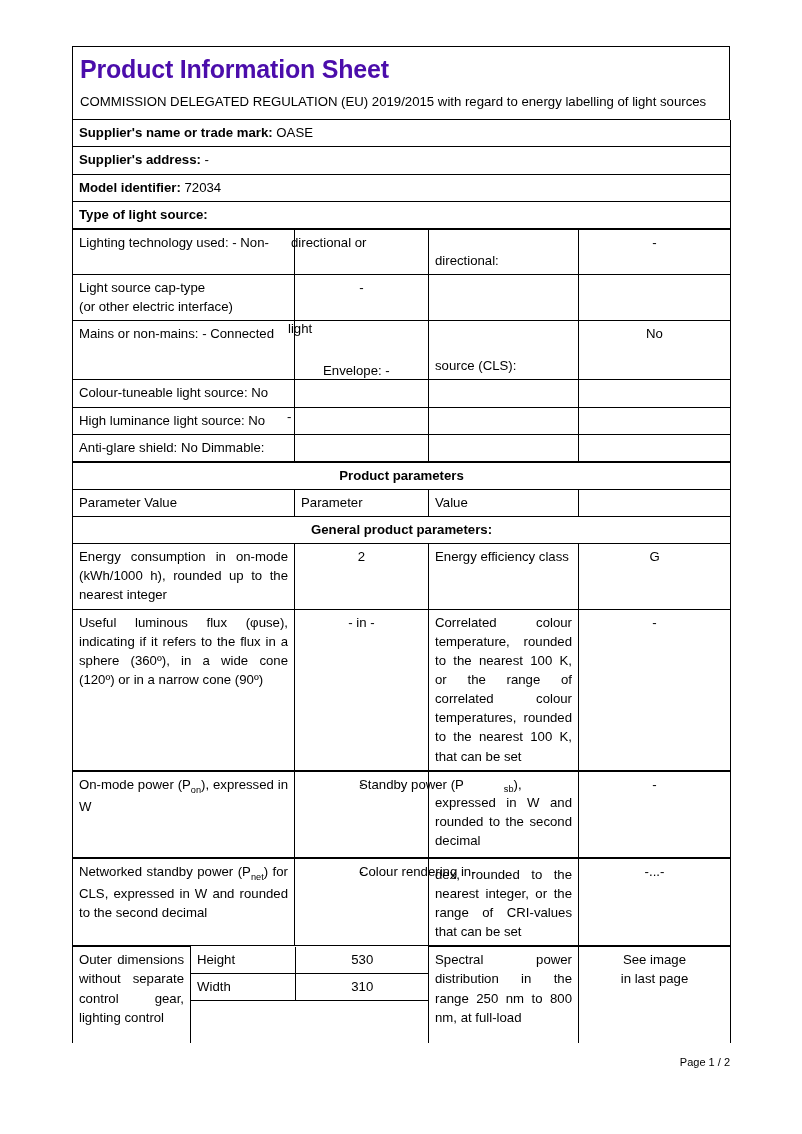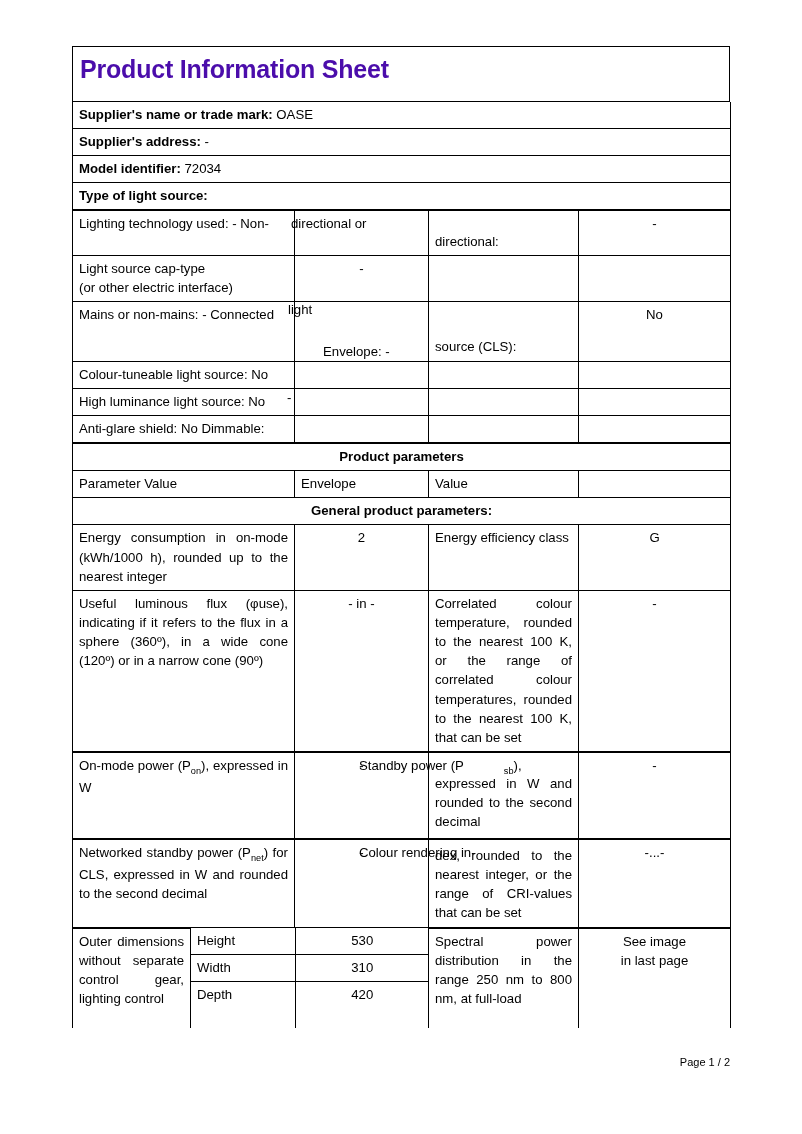--- a/index.html
+++ b/index.html
@@ -114,20 +114,21 @@
     text-align: left;
   }
 </style>
 </head>
 <body>
 
 <div id="page">
 
   <div class="titlebox">
     <div class="doc-title">Product Information Sheet</div>
+    <div class="doc-subtitle">COMMISSION DELEGATED REGULATION (EU) 2019/2015 with regard to energy labelling of light sources</div>
   </div>
 
   <table class="t">
     <colgroup>
         <col style="width:658px">
       </colgroup>
     <tbody>
       <tr>
         <td class="nbrd-t"><span class="b">Supplier's name or trade mark:</span> <span>OASE</span></td>
       </tr>
@@ -203,21 +204,21 @@
         <col class="c2">
         <col class="c3">
         <col class="c4">
       </colgroup>
     <tbody>
       <tr class="section-head">
         <td colspan="4">Product parameters</td>
       </tr>
       <tr>
         <td>Parameter Value</td>
-        <td>Envelope</td>
+        <td>Parameter</td>
         <td>Value</td>
         <td></td>
       </tr>
       <tr class="section-head">
         <td colspan="4">General product parameters:</td>
       </tr>
 
       <tr>
         <td class="just">Energy consumption in on-mode (kWh/1000 h), rounded up to the nearest integer</td>
         <td class="ctr">2</td>
@@ -293,24 +294,20 @@
               </colgroup>
             <tbody>
               <tr>
                 <td style="border-top:none;border-left:none">Height</td>
                 <td class="ctr" style="border-top:none;border-right:none">530</td>
               </tr>
               <tr>
                 <td style="border-left:none">Width</td>
                 <td class="ctr" style="border-right:none">310</td>
               </tr>
-              <tr>
-                <td style="border-left:none;border-bottom:none;height:46px">Depth</td>
-                <td class="ctr" style="border-right:none;border-bottom:none">420</td>
-              </tr>
             </tbody>
           </table>
         </td>
         <td class="just nbrd-b">Spectral power distribution in the range 250 nm to 800 nm, at full-load</td>
         <td class="ctr nbrd-b"><span>See image</span><br><span>in last page</span></td>
       </tr>
     </tbody>
   </table>
 
 </div>

